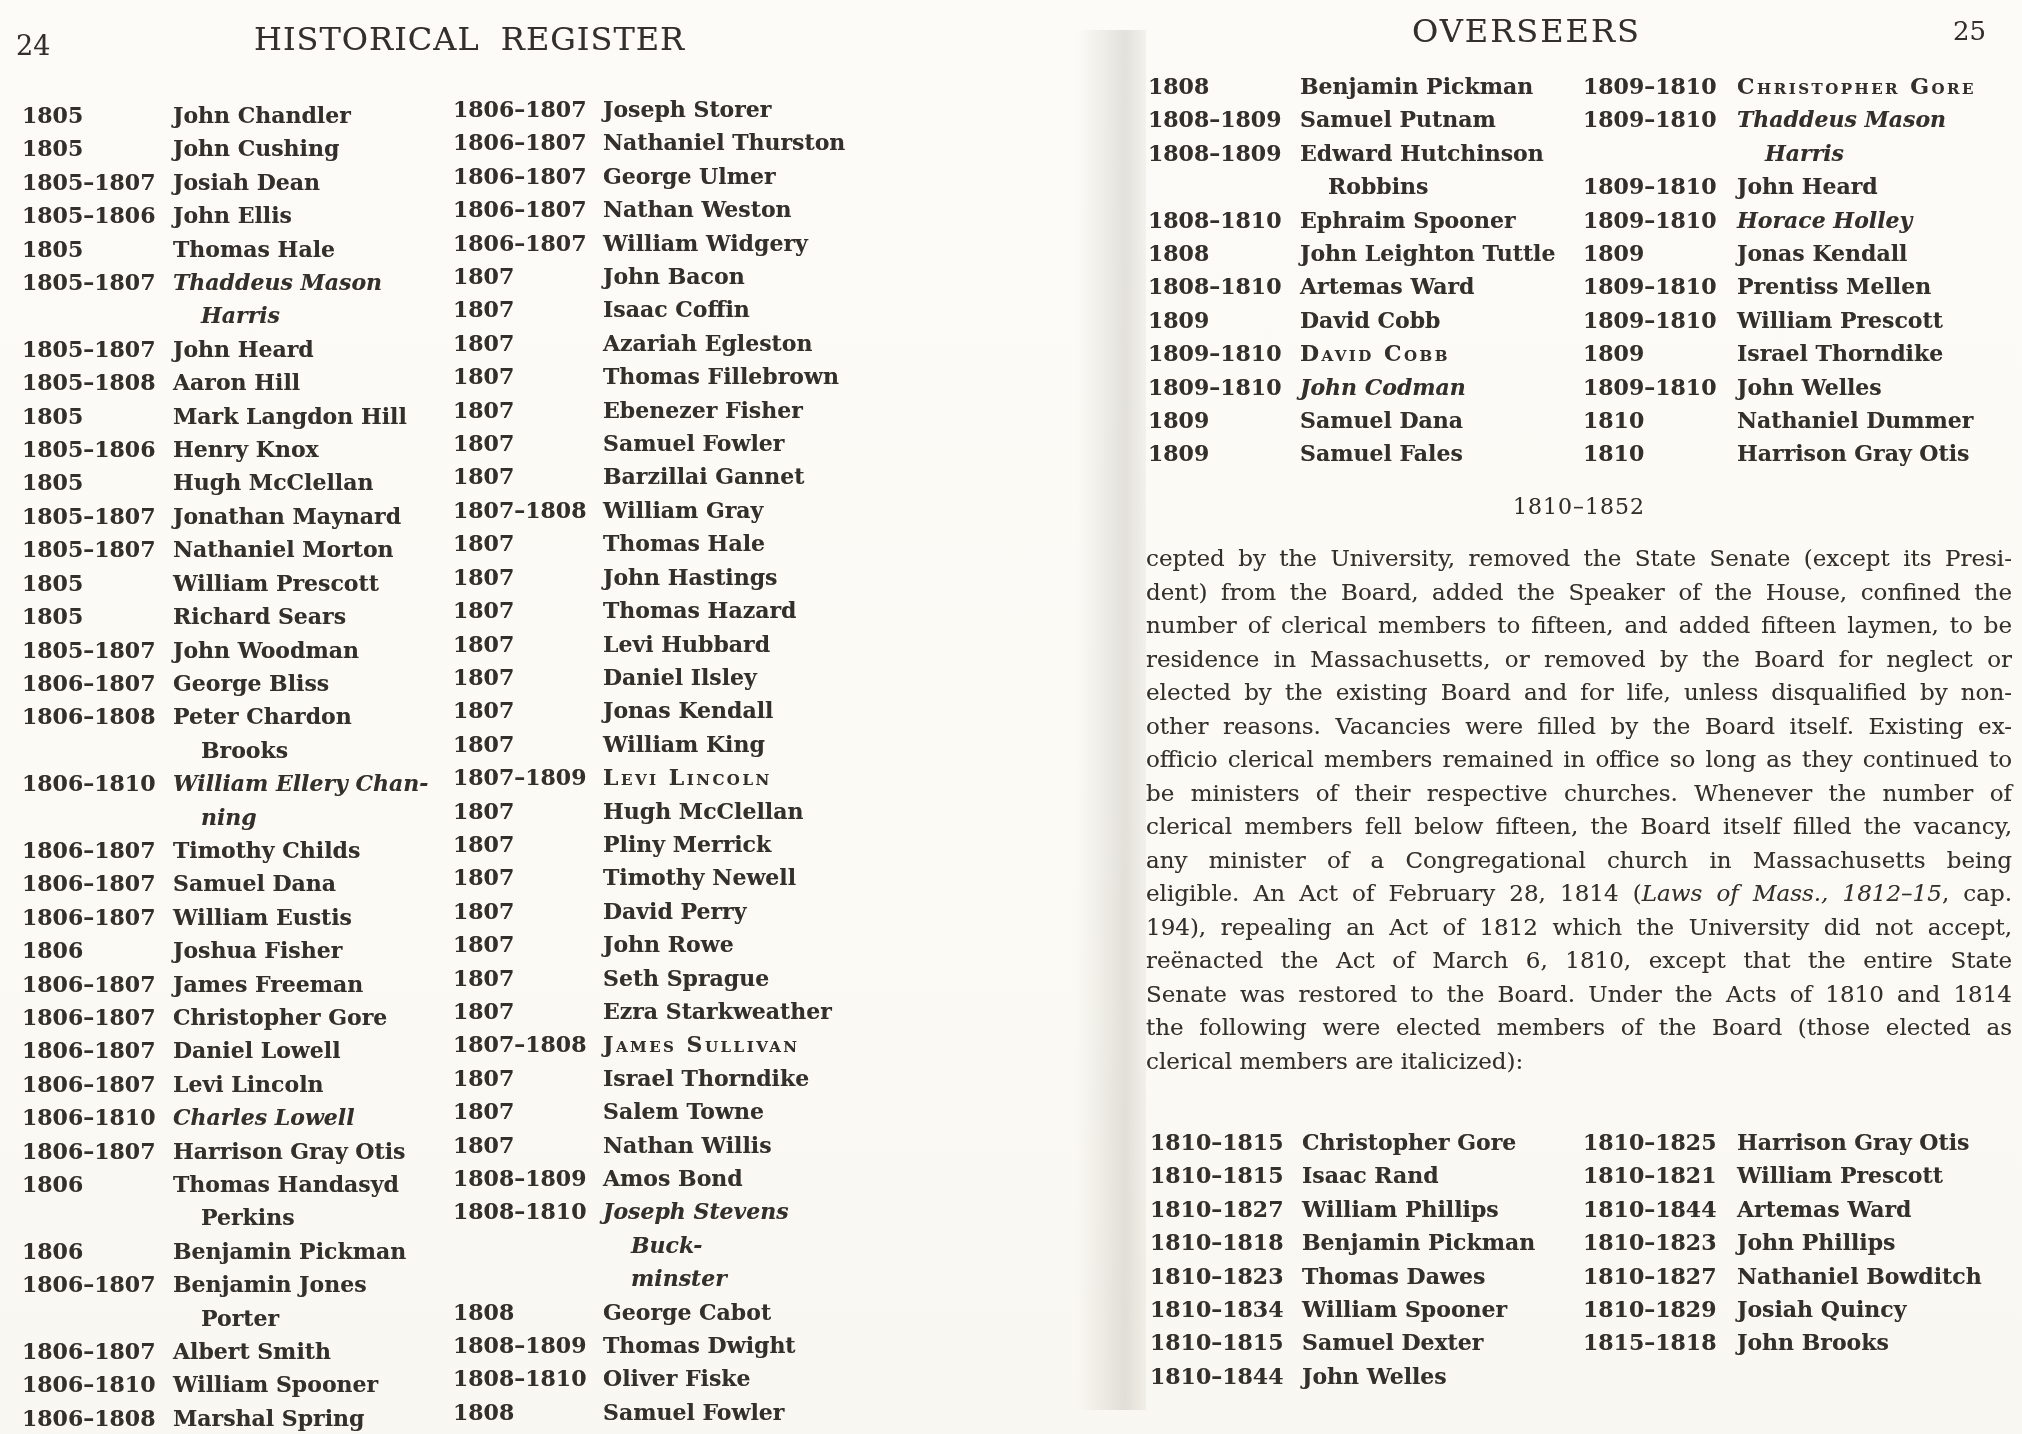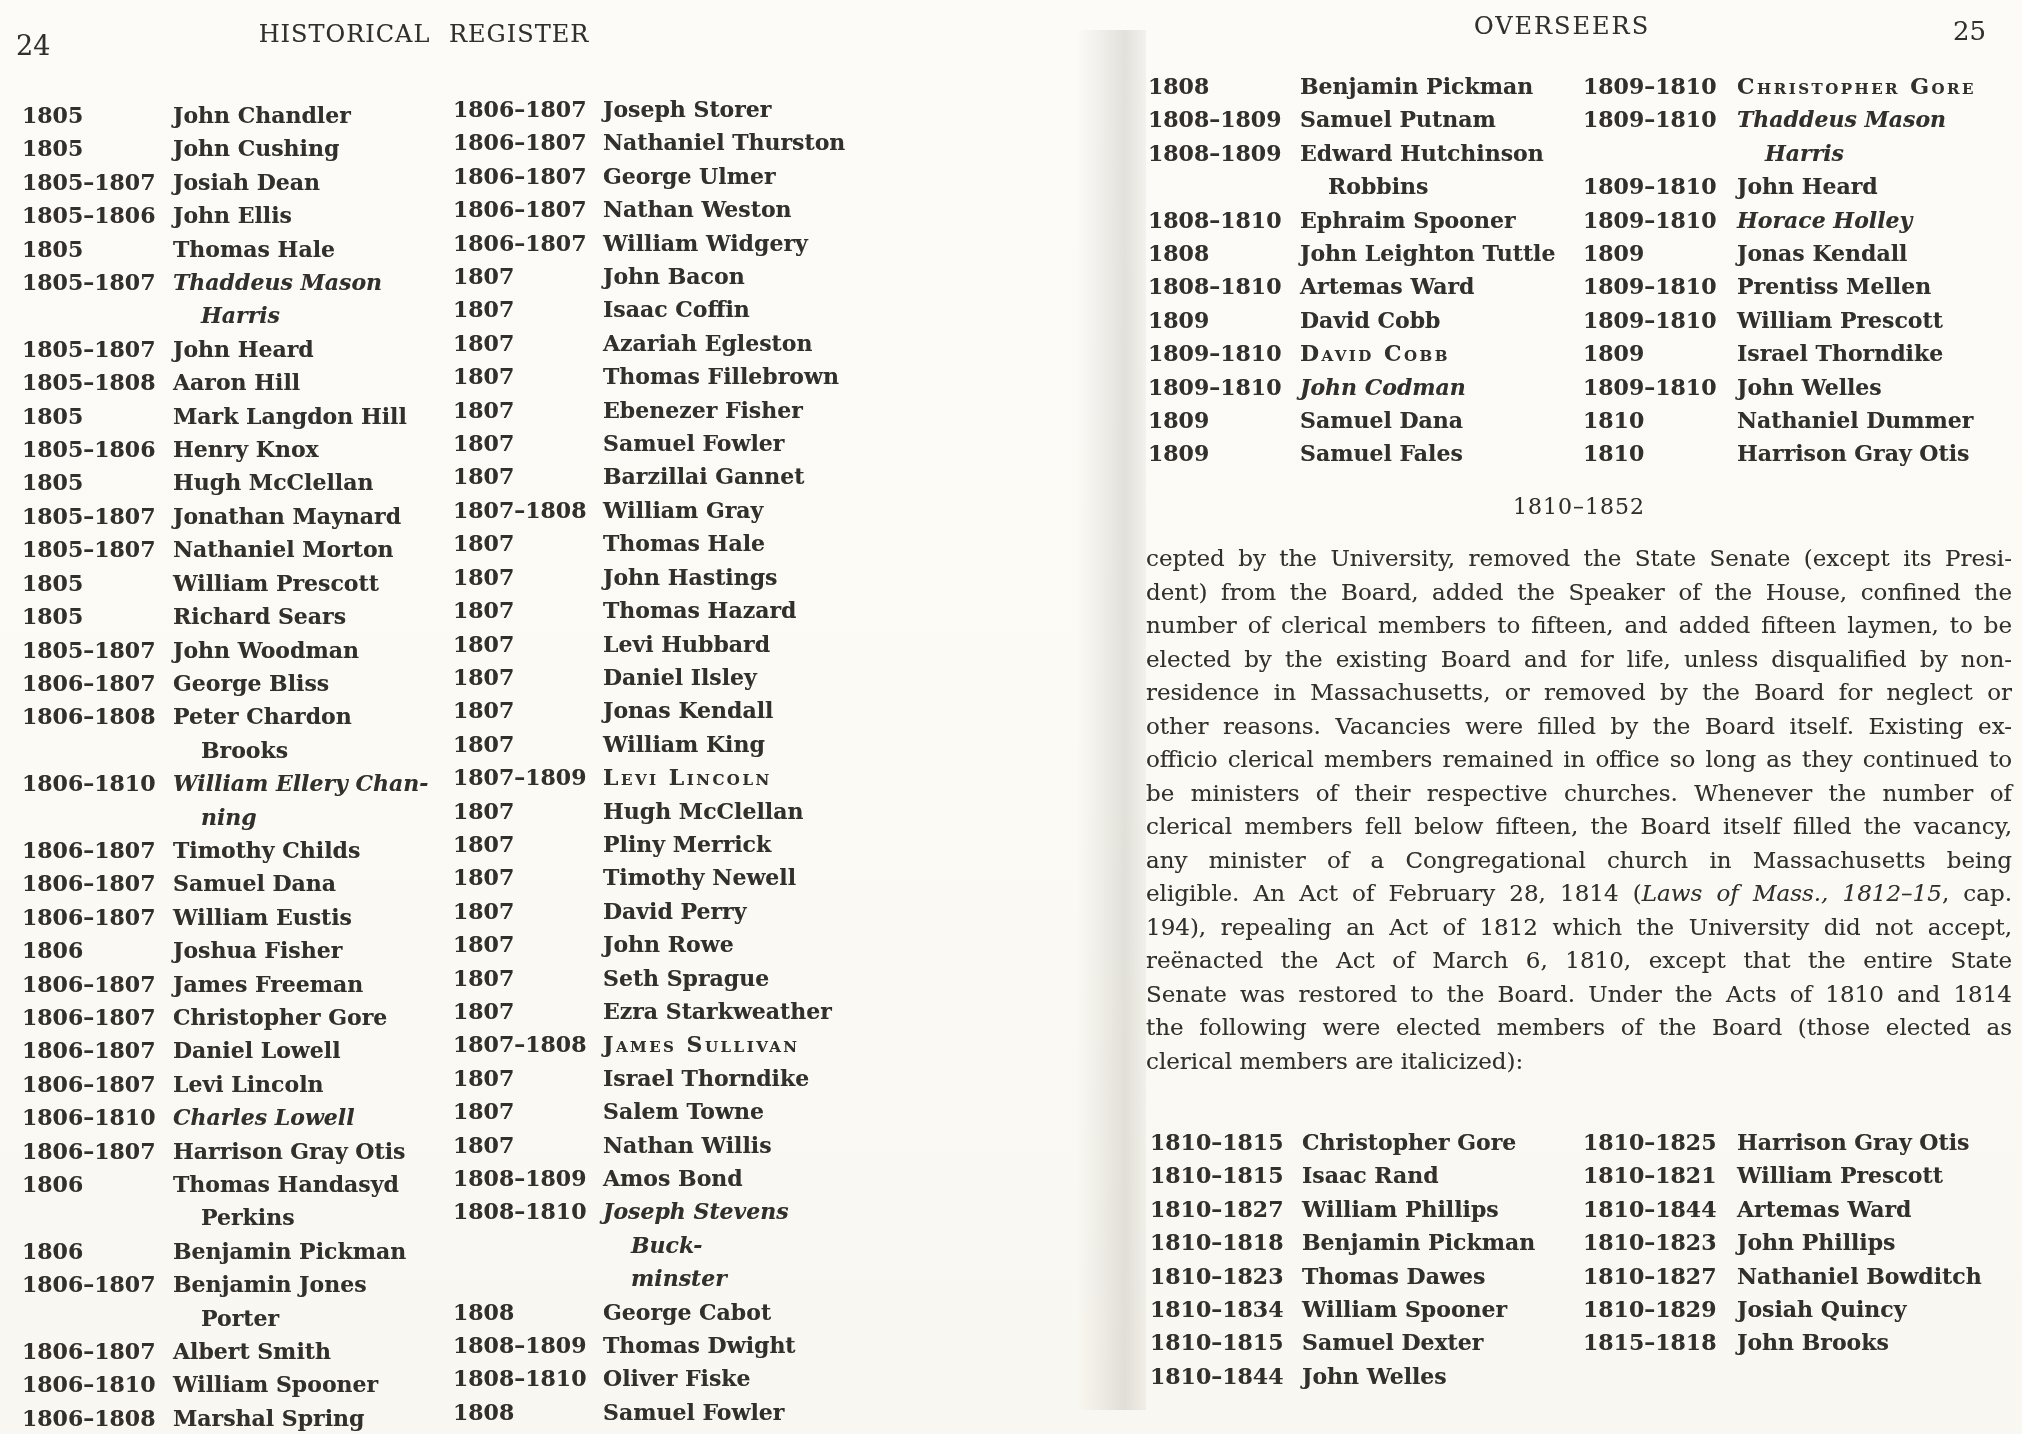--- a/index.html
+++ b/index.html
@@ -15,21 +15,21 @@
   .gutter{
     position:absolute;left:1076px;top:30px;width:70px;height:1380px;
     background:linear-gradient(to right,
       rgba(138,132,120,0.00) 0%,
       rgba(138,132,120,0.10) 35%,
       rgba(138,132,120,0.22) 70%,
       rgba(138,132,120,0.08) 100%);
     pointer-events:none;
   }
   .pnum{position:absolute;font-size:27px;}
-  .runhead{position:absolute;text-align:center;font-size:24px;letter-spacing:1px;word-spacing:10px;white-space:nowrap;}
+  .runhead{position:absolute;text-align:left;font-size:32px;letter-spacing:1px;word-spacing:10px;white-space:nowrap;}
   .secthead{position:absolute;text-align:center;font-size:22px;letter-spacing:1px;}
   .list{position:absolute;font-size:22px;line-height:33.4px;font-weight:bold;}
   .row{display:flex;}
   .date{flex:0 0 var(--dw,152px);white-space:nowrap;}
   .name{flex:1;white-space:pre-line;padding-left:28px;text-indent:-28px;}
   .italic{font-style:italic;}
   .smallcaps{font-variant:small-caps;letter-spacing:2.5px;}
   .paragraph{position:absolute;font-size:23px;line-height:33.5px;}
   .pline{text-align:justify;text-align-last:justify;}
   .pline.pfirst{text-indent:24px;}
@@ -449,22 +449,22 @@
         <span class="name">Harrison Gray Otis</span>
       </div>
     </div>
 
   <div class="secthead" style="left:1146px;top:494px;width:866px">1810–1852</div>
 
   <div class="paragraph" style="left:1146px;top:542px;width:866px">
       <div class="pline"><span>cepted by the University, removed the State Senate (except its Presi-</span></div>
       <div class="pline"><span>dent) from the Board, added the Speaker of the House, confined the</span></div>
       <div class="pline"><span>number of clerical members to fifteen, and added fifteen laymen, to be</span></div>
+      <div class="pline"><span>residence in Massachusetts, or removed by the Board for neglect or</span></div>
       <div class="pline"><span>elected by the existing Board and for life, unless disqualified by non-</span></div>
-      <div class="pline"><span>residence in Massachusetts, or removed by the Board for neglect or</span></div>
       <div class="pline"><span>other reasons. Vacancies were filled by the Board itself. Existing ex-</span></div>
       <div class="pline"><span>officio clerical members remained in office so long as they continued to</span></div>
       <div class="pline"><span>be ministers of their respective churches. Whenever the number of</span></div>
       <div class="pline"><span>clerical members fell below fifteen, the Board itself filled the vacancy,</span></div>
       <div class="pline"><span>any minister of a Congregational church in Massachusetts being</span></div>
       <div class="pline"><span>eligible. An Act of February 28, 1814 (</span><span class="italic">Laws of Mass., 1812–15</span><span>, cap.</span></div>
       <div class="pline"><span>194), repealing an Act of 1812 which the University did not accept,</span></div>
       <div class="pline"><span>reënacted the Act of March 6, 1810, except that the entire State</span></div>
       <div class="pline"><span>Senate was restored to the Board. Under the Acts of 1810 and 1814</span></div>
       <div class="pline"><span>the following were elected members of the Board (those elected as</span></div>

